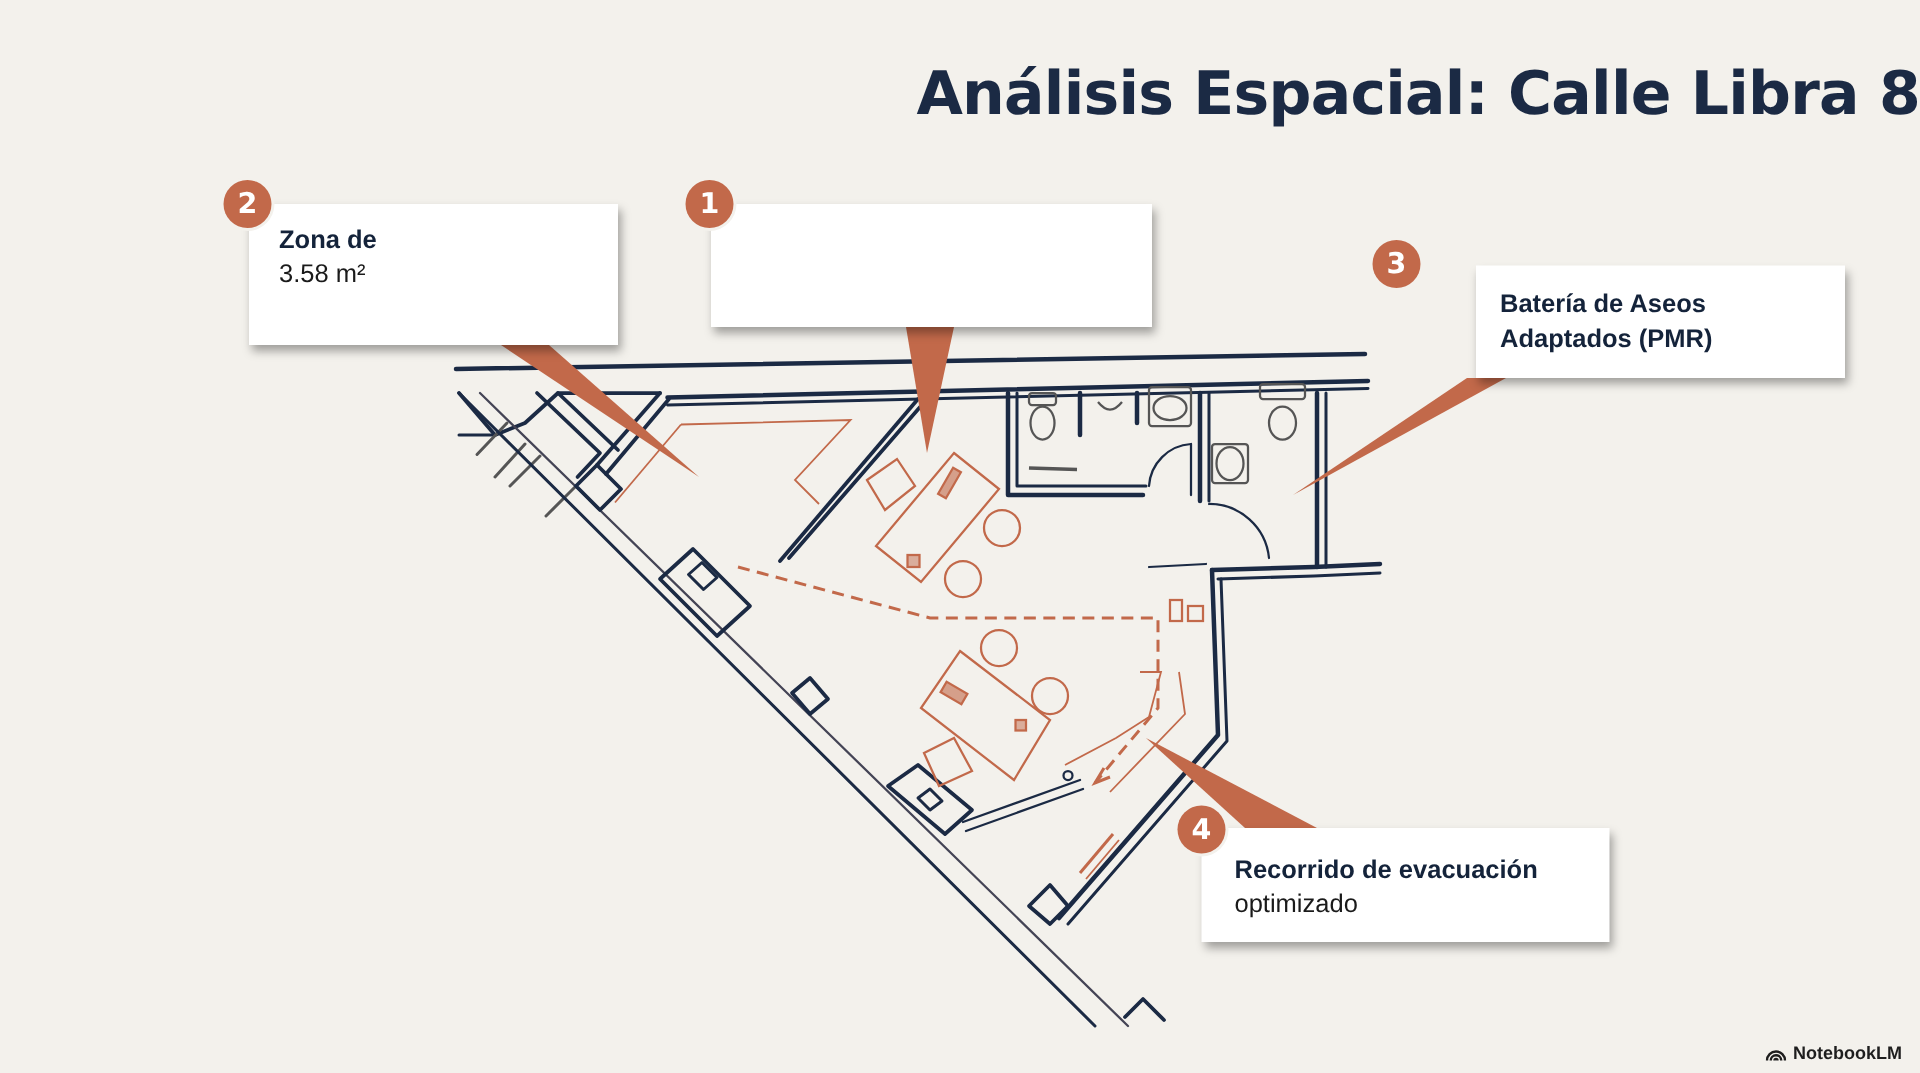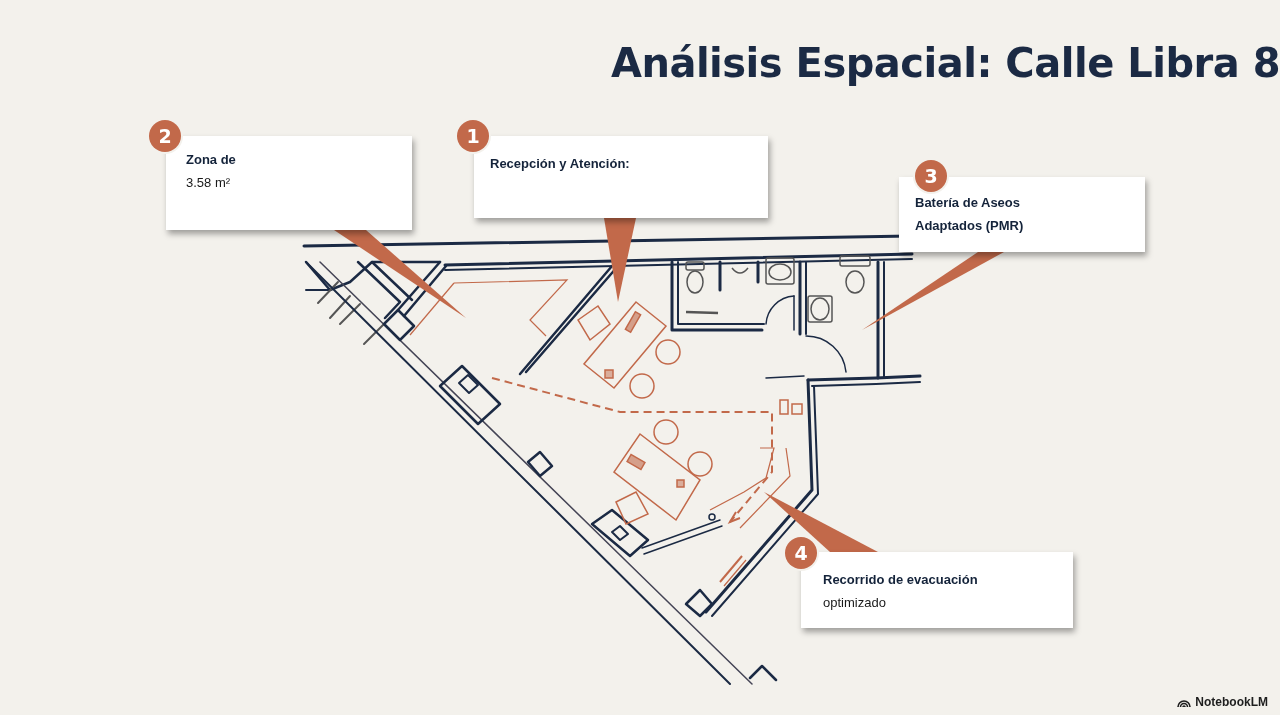--- a/index.html
+++ b/index.html
@@ -14,21 +14,21 @@
       text-align: right;
       font-family: "DejaVu Sans", sans-serif;
       font-weight: bold; font-size: 40px; letter-spacing: -0.5px;
       color: #1b2a44;
     }
     svg.plan { position: absolute; left: 0; top: 0; }
     .callout {
       position: absolute; background: #ffffff;
       box-shadow: 2px 4px 6px rgba(0,0,0,0.35);
       font-family: "Liberation Sans", sans-serif;
-      color: #1a1a1a; font-size: 13px; line-height: 23px;
+      color: #1a1a1a; font-size: 17px; line-height: 23px;
       box-sizing: border-box;
     }
     .callout .bold { font-weight: bold; color: #14233a; }
     .badge {
       position: absolute; width: 32px; height: 32px; border-radius: 50%;
       background: #c2694a; color: #fff;
       font-family: "DejaVu Sans", sans-serif; font-weight: bold; font-size: 19px;
       display: flex; align-items: center; justify-content: center;
       box-shadow: 0 0 0 2px #f3f1ec;
     }
@@ -153,25 +153,24 @@
   </g>
 </svg>
 
 <div class="callout" style="left:166px; top:136px; width:246px; height:94px; padding:12px 0 0 20px;">
   <div class="bold">Zona de</div>
   <div>3.58 m²</div>
 </div>
 <div class="badge" style="left:149px; top:120px;">2</div>
 
 <div class="callout" style="left:474px; top:136px; width:294px; height:82px; padding:16px 0 0 16px;">
-  <div class="bold">Recepción y Atención:</div>
 </div>
 <div class="badge" style="left:457px; top:120px;">1</div>
 
-<div class="callout" style="left:899px; top:177px; width:246px; height:75px; padding:14px 0 0 16px;">
+<div class="callout" style="left:984px; top:177px; width:246px; height:75px; padding:14px 0 0 16px;">
   <div class="bold">Batería de Aseos</div>
   <div class="bold">Adaptados (PMR)</div>
 </div>
 <div class="badge" style="left:915px; top:160px;">3</div>
 
 <div class="callout" style="left:801px; top:552px; width:272px; height:76px; padding:16px 13px 0 22px;">
   <div class="bold">Recorrido de evacuación</div>
   <div>optimizado</div>
 </div>
 <div class="badge" style="left:785px; top:537px;">4</div>

